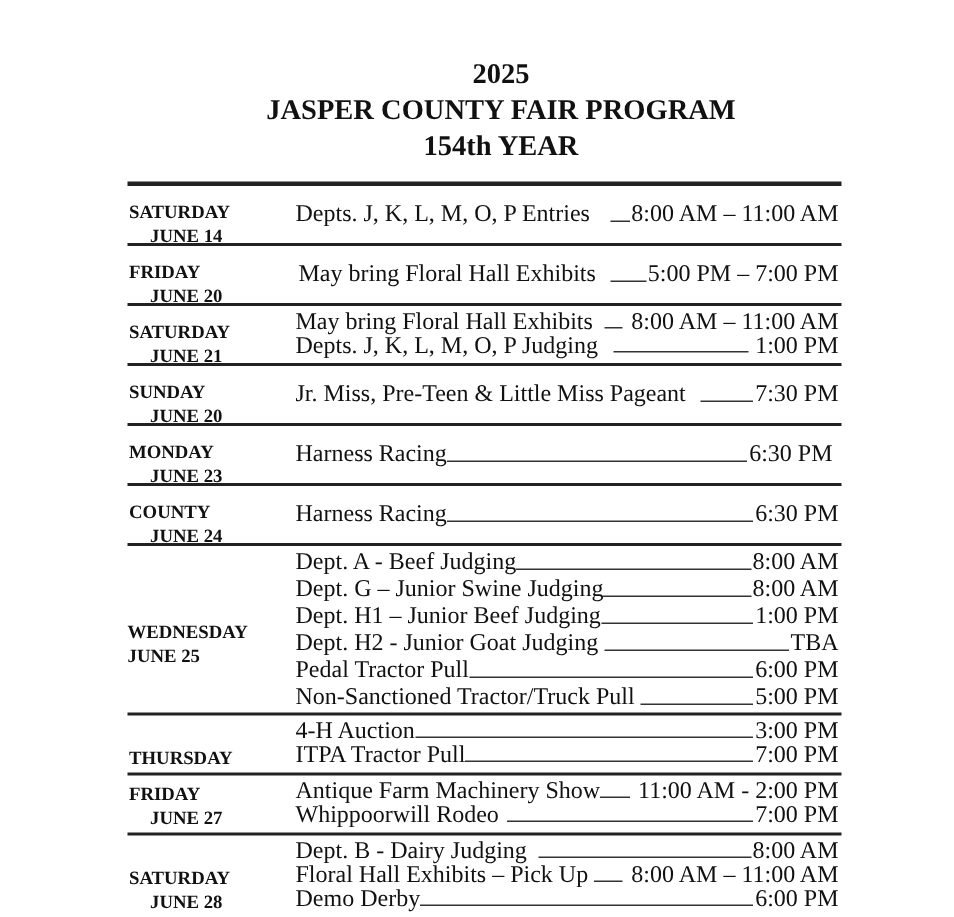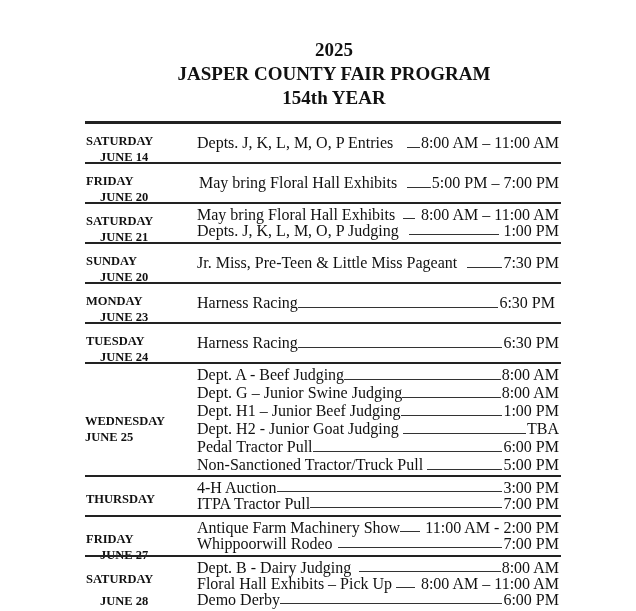--- a/index.html
+++ b/index.html
@@ -47,21 +47,21 @@
       width: 112px;
       flex: 0 0 112px;
       font-weight: bold;
       font-size: 12.5px;
       line-height: 16px;
       display: flex;
       flex-direction: column;
       justify-content: center;
       margin-top: 12px;
     }
-    .day-col.top { justify-content: space-between; }
+    .day-col.top { justify-content: flex-end; }
     .day-col .dow { padding-left: 1px; }
     .day-col .date { padding-left: 15px; }
     .day-col.center-text { align-items: flex-start; }
     .day-col.center-text .dow { padding-left: 1px; }
     .day-col.center-text .date { padding-left: 15px; }
     .events-col {
       flex: 1 1 auto;
       display: flex;
       flex-direction: column;
       justify-content: center;
@@ -172,21 +172,21 @@
       <div class="event">
         <span class="name">Harness Racing</span>
         <span class="leader tight"></span>
         <span class="time" style="padding-right:6px">6:30 PM</span>
       </div>
     </div>
   </div>
 
   <div class="day-block block-h2">
     <div class="day-col">
-      <span class="dow">TUESDAY</span>
+      <span class="dow">COUNTY</span>
       <span class="date">JUNE 24</span>
     </div>
     <div class="events-col">
       <div class="event">
         <span class="name">Harness Racing</span>
         <span class="leader tight"></span>
         <span class="time">6:30 PM</span>
       </div>
     </div>
   </div>

